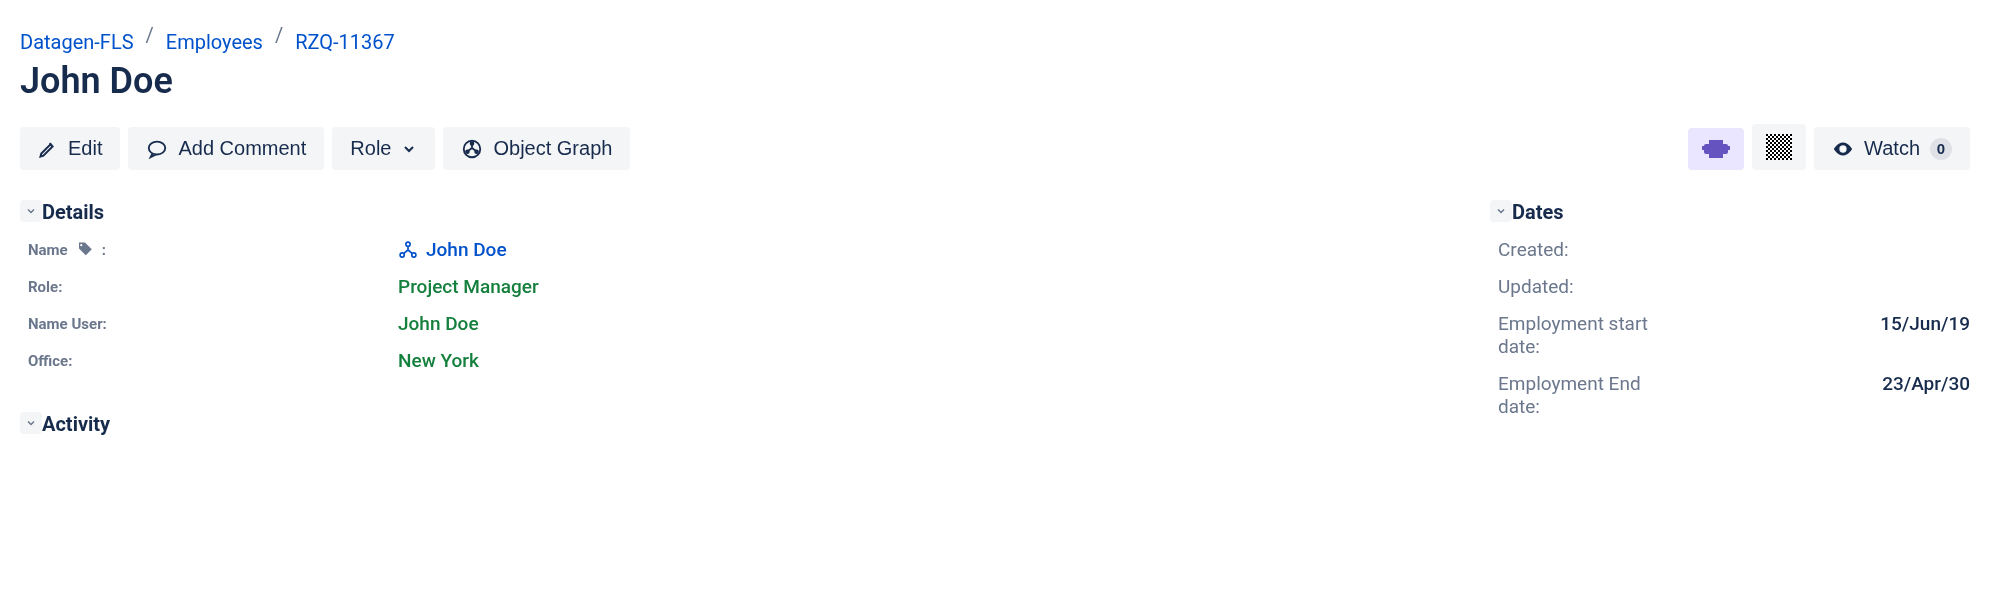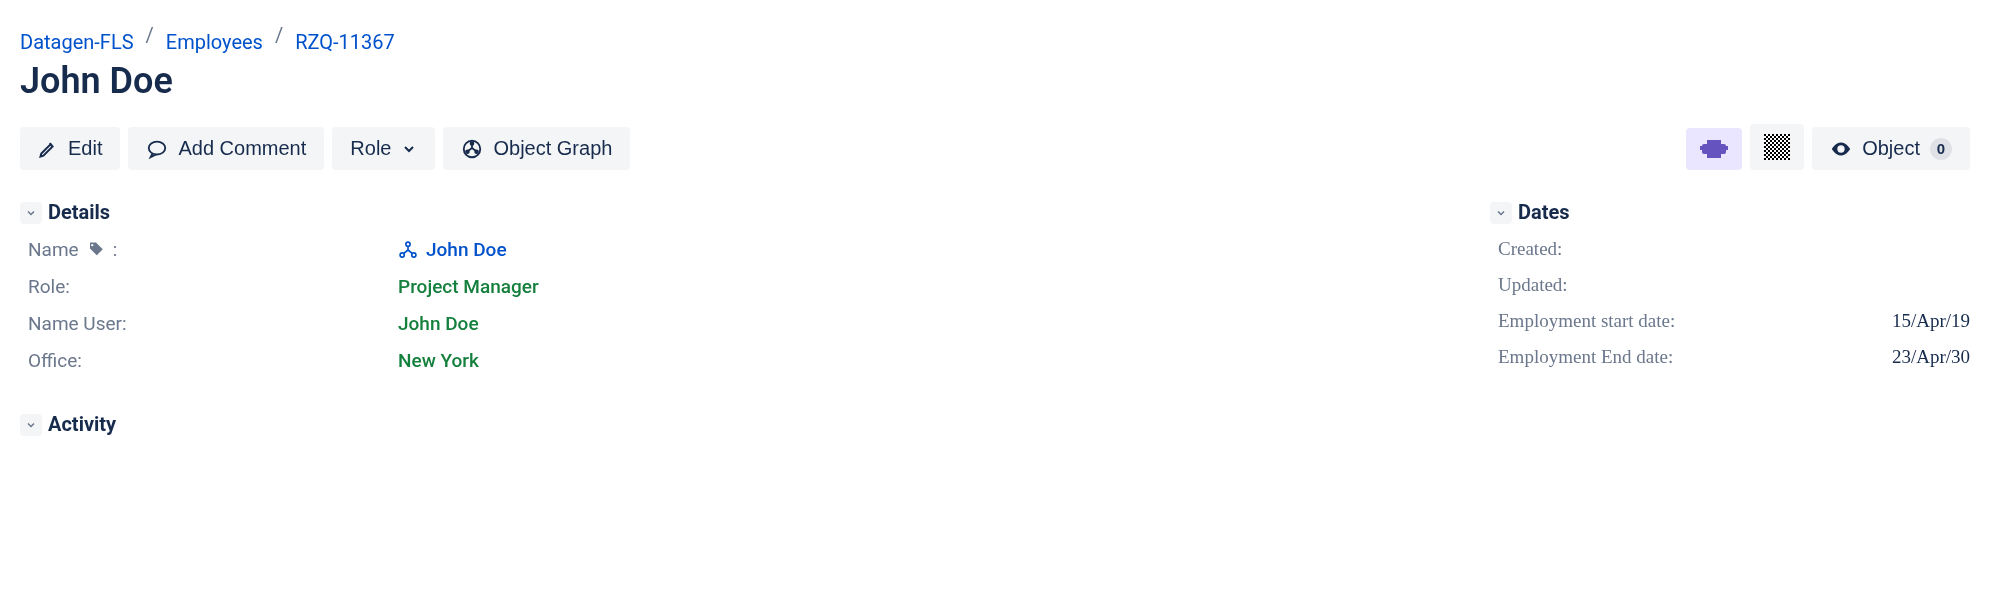--- a/index.html
+++ b/index.html
@@ -63,22 +63,21 @@
     padding: 0 6px;
   }
   .cols {
     display: flex;
     gap: 40px;
   }
   .col-left { flex: 1; min-width: 0; }
   .col-right { width: 480px; }
   .section-header {
     display: flex;
-    align-items: flex-end;
-    gap: 6px;
+    align-items: flex-start;
     margin-bottom: 14px;
   }
   .chev-box {
     width: 22px; height: 22px;
     background: #F4F5F7;
     border-radius: 4px;
     display: inline-flex;
     align-items: center; justify-content: center;
   }
   .section-title {
@@ -87,41 +86,40 @@
     color: #172B4D;
   }
   .kv {
     display: grid;
     grid-template-columns: 370px 1fr;
     row-gap: 14px;
     margin-left: 8px;
   }
   .kv .k {
     color: #6B778C;
-    font-size: 19px;
-    font-weight: 400;
+    font-size: 15px;
+    font-weight: 700;
     display: flex;
     align-items: center;
     gap: 8px;
   }
   .kv .v {
     color: #15803d;
     font-size: 19px;
     font-weight: 500;
     display: flex;
     align-items: center;
     gap: 8px;
   }
   .kv .v.link { color: #0052CC; font-weight: 500; }
   .kv-right {
     display: grid;
     grid-template-columns: 180px 1fr;
     row-gap: 14px;
     margin-left: 8px;
-    font-family: Liberation Serif, serif;
   }
   .kv-right .k { color: #6B778C; font-size: 19px; }
   .kv-right .v { color: #172B4D; font-size: 19px; font-weight: 500; text-align: right; }
   .blur {
     filter: blur(6px);
     color: #8a8a8a;
     background: #dcdcdc;
     border-radius: 6px;
     height: 20px;
     width: 200px;
@@ -211,21 +209,21 @@
     <span class="qr-square"></span>
   </button>
 
   <button class="btn">
     <span>
       <svg width="22" height="22" viewBox="0 0 24 24" fill="#172B4D">
           <path d="M12 5C6 5 2 12 2 12s4 7 10 7 10-7 10-7-4-7-10-7zm0 11a4 4 0 110-8 4 4 0 010 8z"></path>
           <circle cx="12" cy="12" r="2" fill="#fff"></circle>
         </svg>
     </span>
-    <span>Object</span>
+    <span>Watch</span>
     <span class="badge">0</span>
   </button>
 </div>
 
 <div class="cols">
   <div class="col-left">
 
     <div class="section-header">
       <span class="chev-box">
         <svg width="12" height="12" viewBox="0 0 24 24" fill="none" stroke="#6B778C" stroke-width="3">
@@ -289,19 +287,19 @@
     </div>
 
     <div class="kv-right">
       <div class="k">Created:</div>
       <div class="v"><span class="blur"></span></div>
 
       <div class="k">Updated:</div>
       <div class="v"><span class="blur"></span></div>
 
       <div class="k">Employment start date:</div>
-      <div class="v">15/Apr/19</div>
+      <div class="v">15/Jun/19</div>
 
       <div class="k">Employment End date:</div>
       <div class="v">23/Apr/30</div>
     </div>
   </div>
 </div>
 
 </body></html>

